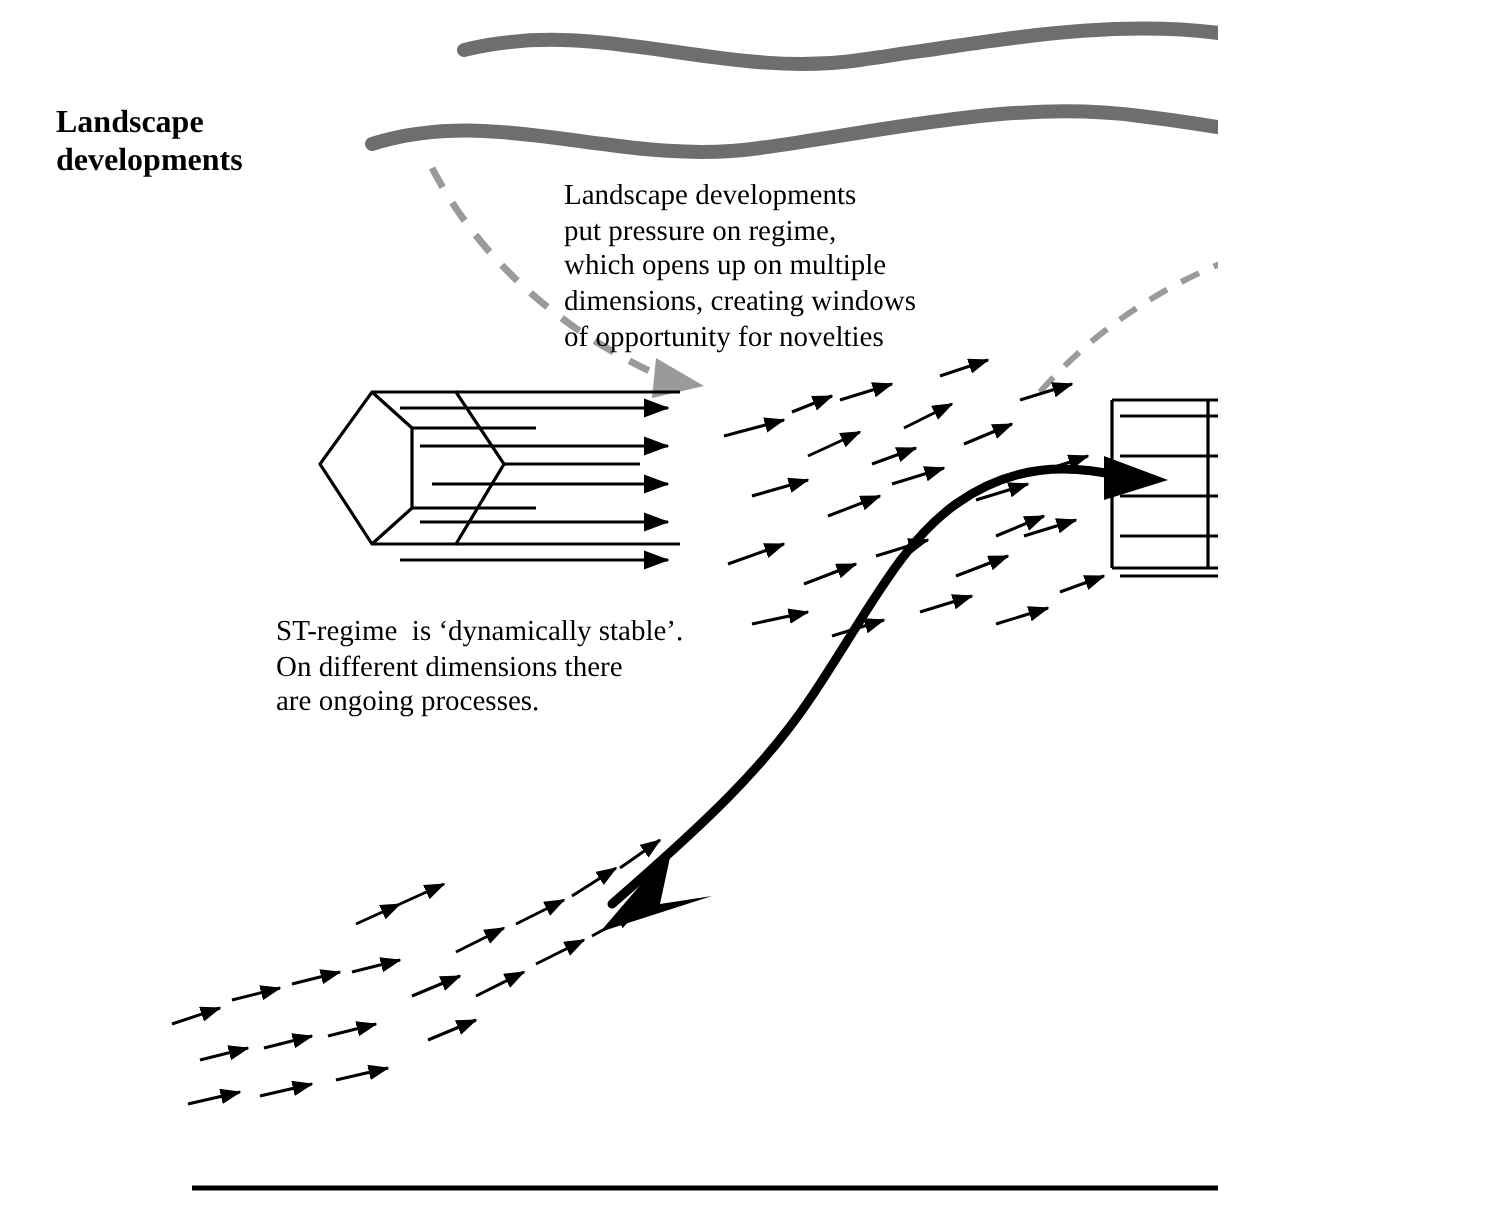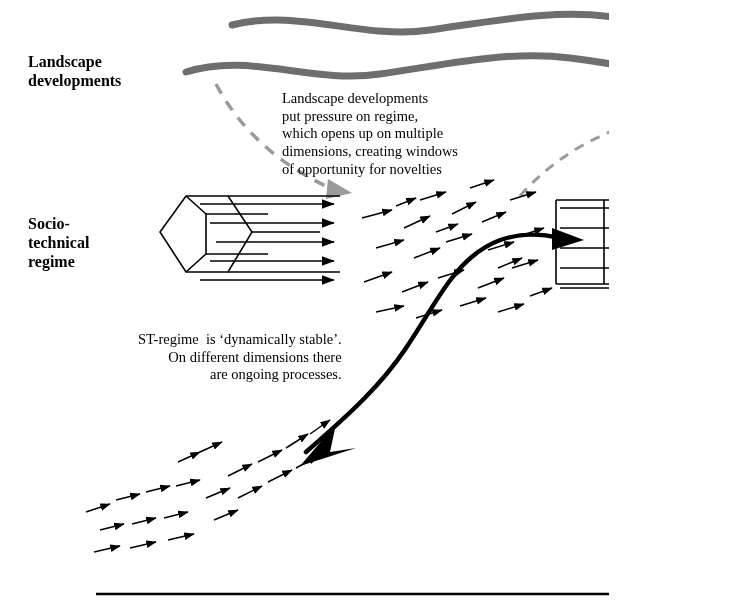--- a/index.html
+++ b/index.html
@@ -180,33 +180,30 @@
 
     <g>
       <line x1="96" y1="594" x2="682" y2="594" stroke="#000000" stroke-width="2.4"></line>
       <path d="M676,586 L700,594 L676,602 z" fill="#000000"></path>
     </g>
   </svg>
 
   <div class="lbl level-label" style="left:28px; top:52px;">Landscape
 developments</div>
 
-  <div class="lbl level-label" style="left:28px; top:214px;">Socio-
-technical
-regime</div>
 
 
   <div class="lbl note" style="left:282px; top:90px;">Landscape developments
 put pressure on regime,
 which opens up on multiple
 dimensions, creating windows
 of opportunity for novelties</div>
 
 
-  <div class="lbl note" style="left:138px; top:331px;text-align:right;">ST-regime  is ‘dynamically stable’.
+  <div class="lbl note" style="left:138px; top:308px;">ST-regime  is ‘dynamically stable’.
 On different dimensions there
 are ongoing processes.</div>
 
 
 
 
   <div class="lbl axis-label" style="left:700px; top:580px;">Time</div>
 
 </div>
 

